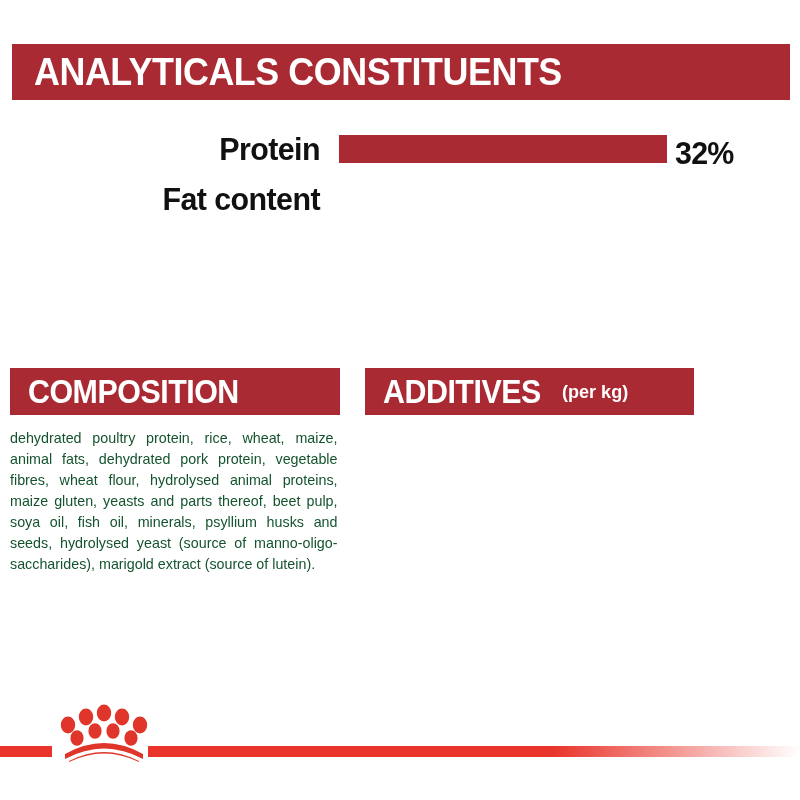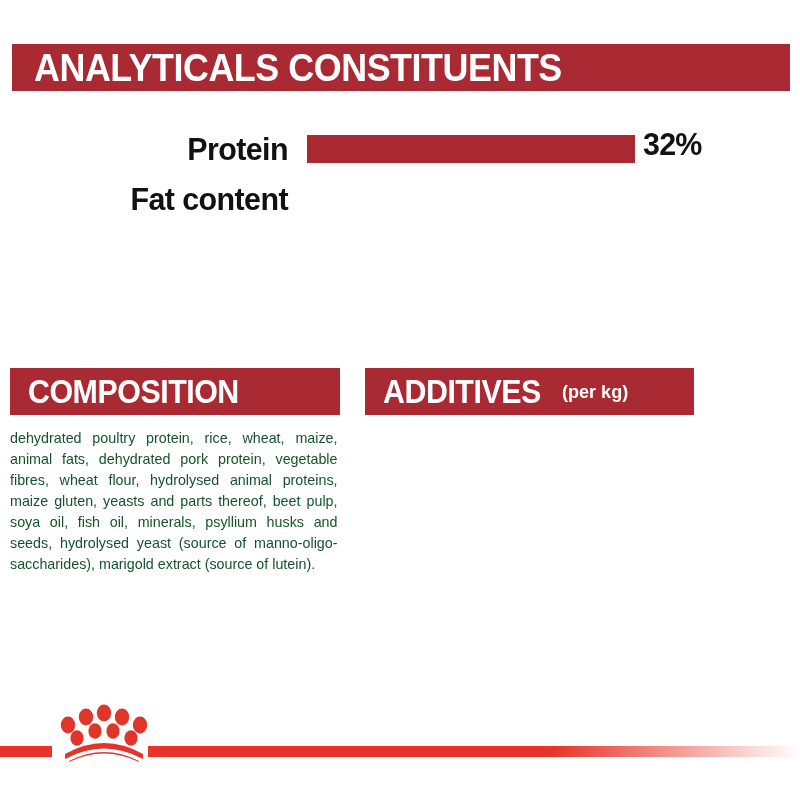--- a/index.html
+++ b/index.html
@@ -36,34 +36,35 @@
     transform-origin: left center;
     white-space: nowrap;
   }
 
   
   .header-banner {
     position: absolute;
     left: 12px;
     top: 44px;
     width: 778px;
-    height: 47px;
+    height: 56px;
   }
   .header-banner .banner-title {
     font-size: 39px;
     line-height: 58px;
   }
 
   
   .chart {
     position: absolute;
     left: 0;
     top: 124px;
     width: 800px;
     height: 210px;
+    padding-left: 32px;
   }
   .chart-row {
     position: relative;
     height: 50px;
     display: flex;
     align-items: center;
   }
   .row-label {
     position: absolute;
     left: 0;
@@ -77,21 +78,21 @@
     transform: scaleX(0.95);
     transform-origin: right center;
     white-space: nowrap;
   }
   .bar-track {
     position: absolute;
     left: 307px;
     right: 0;
     height: 28px;
     display: flex;
-    align-items: flex-end;
+    align-items: flex-start;
   }
   .bar-fill {
     height: 28px;
     background: #a92a32;
     flex: none;
   }
   .bar-value {
     font-family: "Liberation Sans", sans-serif;
     font-weight: bold;
     font-size: 32px;

